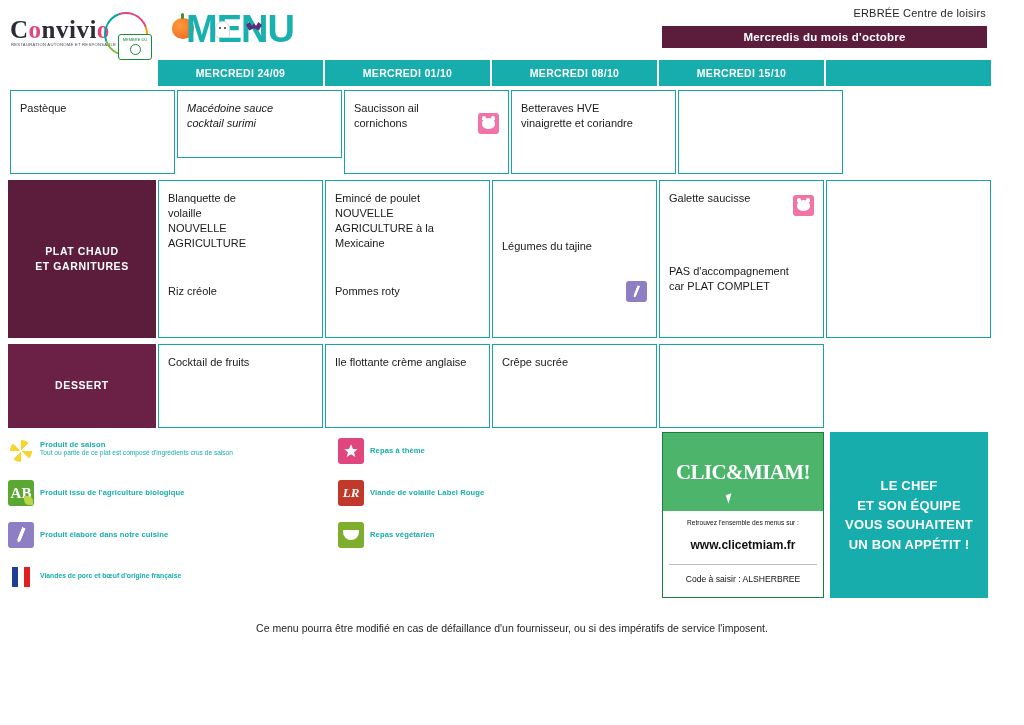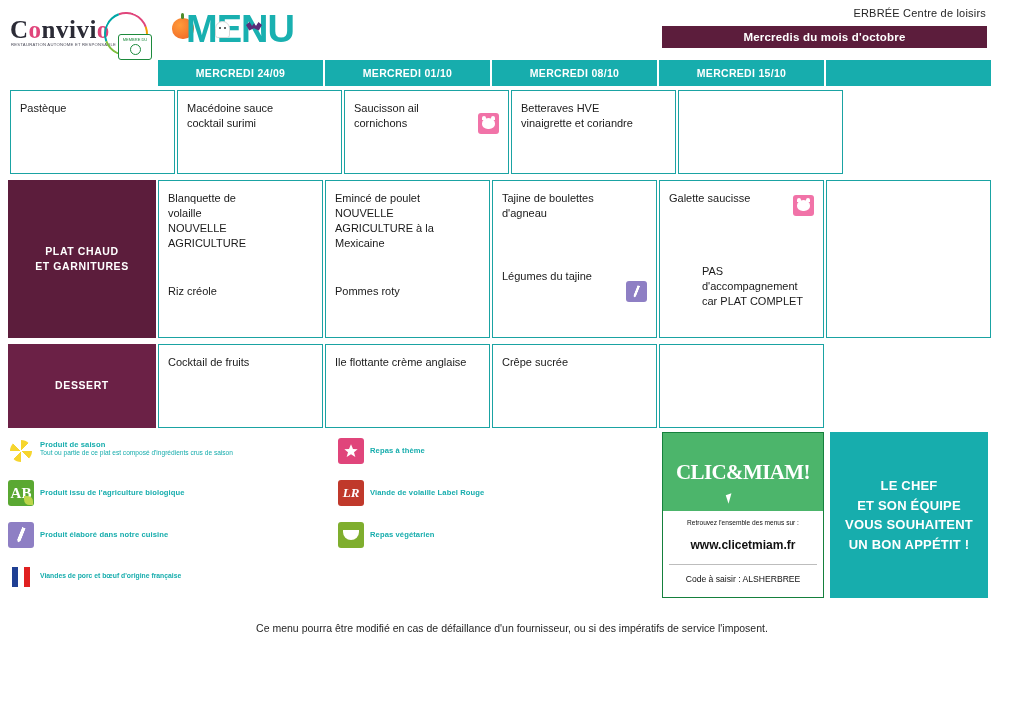--- a/index.html
+++ b/index.html
@@ -456,21 +456,21 @@
         </div>
     </div>
 
     <div class="row sec-row" style="height:84px;">
       <div class="col-day">
         <div class="cell" style="height:84px;">
           <div class="dish">Pastèque</div>
         </div>
       </div>
       <div class="col-day">
-        <div class="cell" style="height:84px;">
+        <div class="cell" style="height:68px;font-style:italic;">
           <div class="dish">Macédoine sauce
 cocktail surimi</div>
         </div>
       </div>
       <div class="col-day">
         <div class="cell" style="height:84px;">
           <div class="dish">Saucisson ail
 cornichons</div>
           <div class="badge porc" style="right:9px; top:22px;">
               <i class="pigface"></i>
@@ -504,32 +504,30 @@
         <div class="cell" style="height:158px;">
           <div class="dish">Emincé de poulet
 NOUVELLE
 AGRICULTURE à la
 Mexicaine</div>
           <div class="dish plat-second">Pommes roty</div>
         </div>
       </div>
       <div class="col-day">
         <div class="cell" style="height:158px;">
-          <div class="dish">Tajine de boulettes
-d'agneau</div>
           <div class="dish" style="margin-top:48px;">Légumes du tajine</div>
           <div class="badge maison" style="right:9px; top:100px;">
               <i class="pen"></i>
             </div>
         </div>
       </div>
       <div class="col-day">
         <div class="cell" style="height:158px;">
           <div class="dish">Galette saucisse</div>
-          <div class="dish" style="margin-top:58px;margin-left:33px;">PAS d'accompagnement
+          <div class="dish" style="margin-top:58px;">PAS d'accompagnement
 car PLAT COMPLET</div>
           <div class="badge porc" style="right:9px; top:14px;">
               <i class="pigface"></i>
             </div>
         </div>
       </div>
       <div class="col-day">
         <div class="cell blank" style="height:158px;"></div>
       </div>
     </div>

